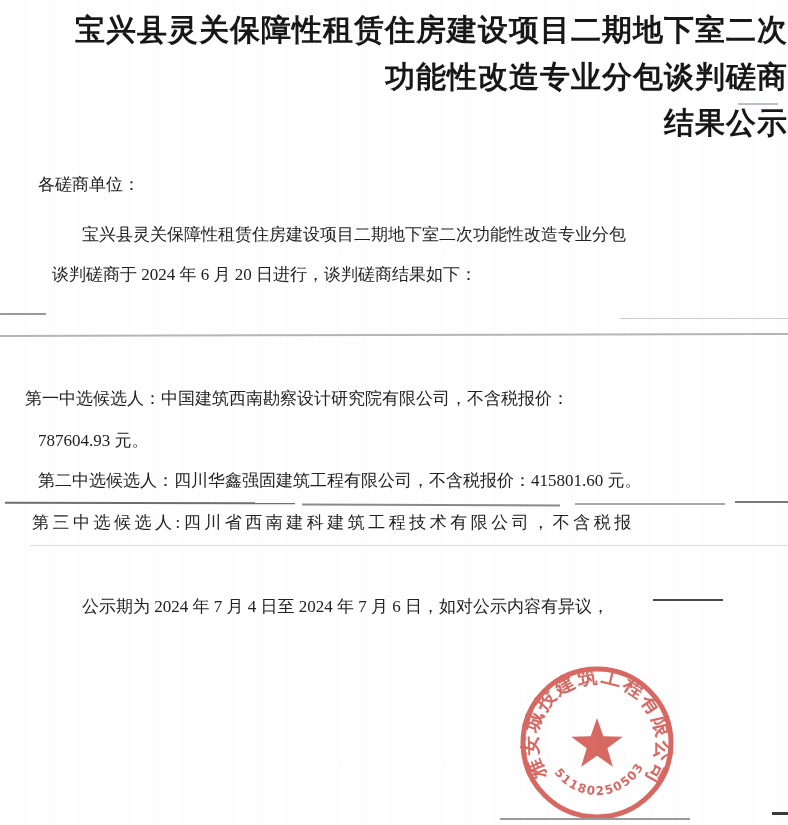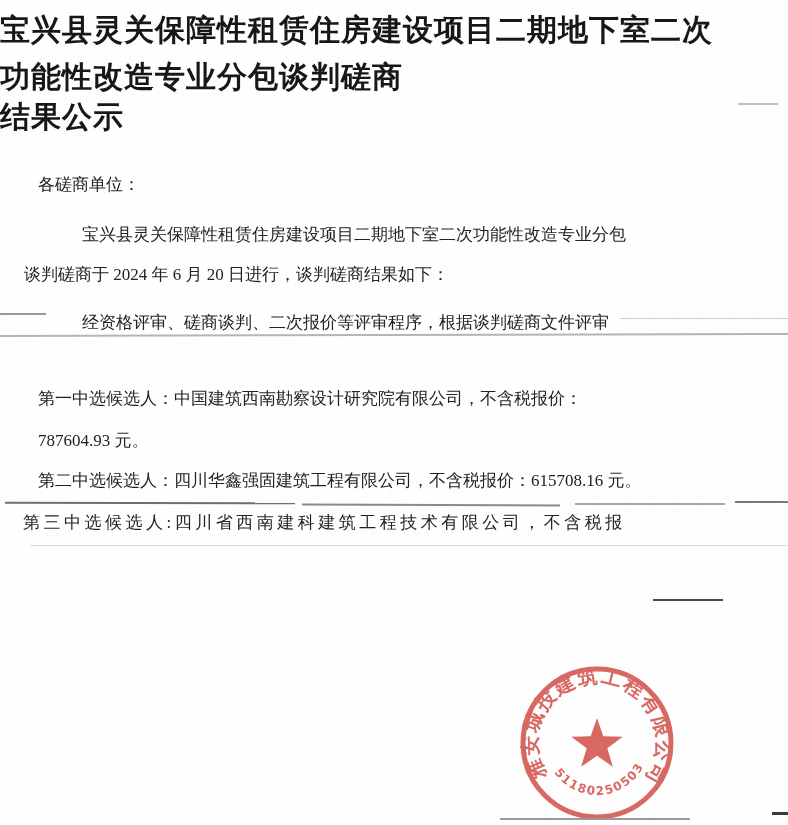--- a/index.html
+++ b/index.html
@@ -7,21 +7,21 @@
     position:relative;
     width:788px;height:825px;
     background:#fefefe;
     background-image:repeating-linear-gradient(90deg, rgba(120,120,130,0.02) 0 1px, transparent 1px 26px);
     overflow:hidden;
     font-family:"Liberation Serif","DejaVu Serif",serif;
     color:#1f1f1f;
   }
   .title-line{
     position:absolute;left:0;width:788px;
-    text-align:left;
+    text-align:right;
     font-family:"DejaVu Sans","Liberation Sans",sans-serif;
     font-weight:700;
     font-size:30px;line-height:40px;
     color:#171717;
     letter-spacing:1px;
   }
   .bline{
     position:absolute;
     font-size:17px;line-height:30px;
     white-space:nowrap;
@@ -41,30 +41,30 @@
     font-weight:700;
   }
 </style>
 </head>
 <body>
 
 <div class="page">
 
   <div class="title-line" style="top:10px">宝兴县灵关保障性租赁住房建设项目二期地下室二次</div>
   <div class="title-line" style="top:57px">功能性改造专业分包谈判磋商</div>
-  <div class="title-line" style="top:97px">结果公示</div>
+  <div class="title-line" style="top:103px">结果公示</div>
 
   <div class="bline" style="left:38px;top:170px">各磋商单位：</div>
   <div class="bline" style="left:82px;top:220px">宝兴县灵关保障性租赁住房建设项目二期地下室二次功能性改造专业分包</div>
-  <div class="bline" style="left:24px;top:260px">谈判磋商于 2024 年 6 月 20 日进行，谈判磋商结果如下：</div>
-  <div class="bline" style="left:82px;top:308px">经资格评审、磋商谈判、二次报价等评审程序，根据谈判磋商文件评审</div>
-  <div class="bline" style="left:38px;top:384px">第一中选候选人：中国建筑西南勘察设计研究院有限公司，不含税报价：</div>
+  <div class="bline" style="left:52px;top:260px">谈判磋商于 2024 年 6 月 20 日进行，谈判磋商结果如下：</div>
+  <div class="bline" style="left:25px;top:384px">第一中选候选人：中国建筑西南勘察设计研究院有限公司，不含税报价：</div>
   <div class="bline" style="left:38px;top:426px">787604.93 元。</div>
-  <div class="bline" style="left:38px;top:466px">第二中选候选人：四川华鑫强固建筑工程有限公司，不含税报价：615708.16 元。</div>
-  <div class="bline spread" style="left:23px;top:508px">第三中选候选人:四川省西南建科建筑工程技术有限公司，不含税报</div>
+  <div class="bline" style="left:38px;top:466px">第二中选候选人：四川华鑫强固建筑工程有限公司，不含税报价：415801.60 元。</div>
+  <div class="bline spread" style="left:32px;top:508px">第三中选候选人:四川省西南建科建筑工程技术有限公司，不含税报</div>
+  <div class="bline" style="left:82px;top:592px">公示期为 2024 年 7 月 4 日至 2024 年 7 月 6 日，如对公示内容有异议，</div>
 
 
   <svg class="stamp" viewBox="-86 -86 172 172">
     <circle cx="0" cy="0" r="74" fill="none" stroke-width="5" stroke="#d0463f"></circle>
     <defs>
       <path id="sealTopArc" d="M -49.1 34.4 A 60 60 0 1 1 49.1 34.4" fill="none"></path>
       <path id="sealBottomArc" d="M -45 26 A 52 52 0 0 0 45 26" fill="none"></path>
     </defs>
     <text font-size="20" letter-spacing="2" fill="#d0463f">
       <textPath href="#sealTopArc" startOffset="2">雅安城投建筑工程有限公司</textPath>

